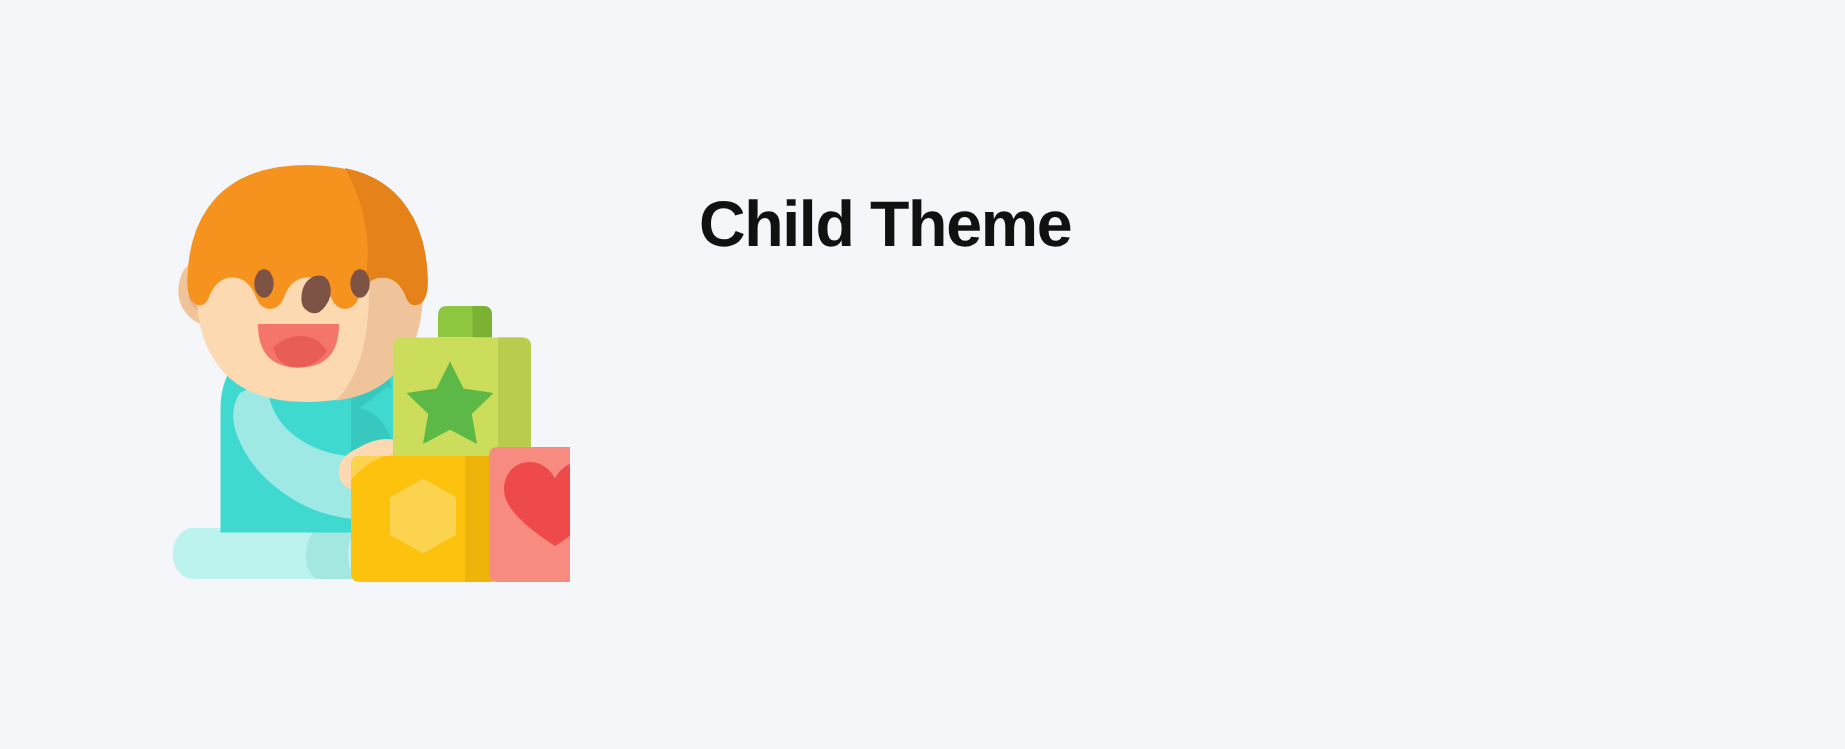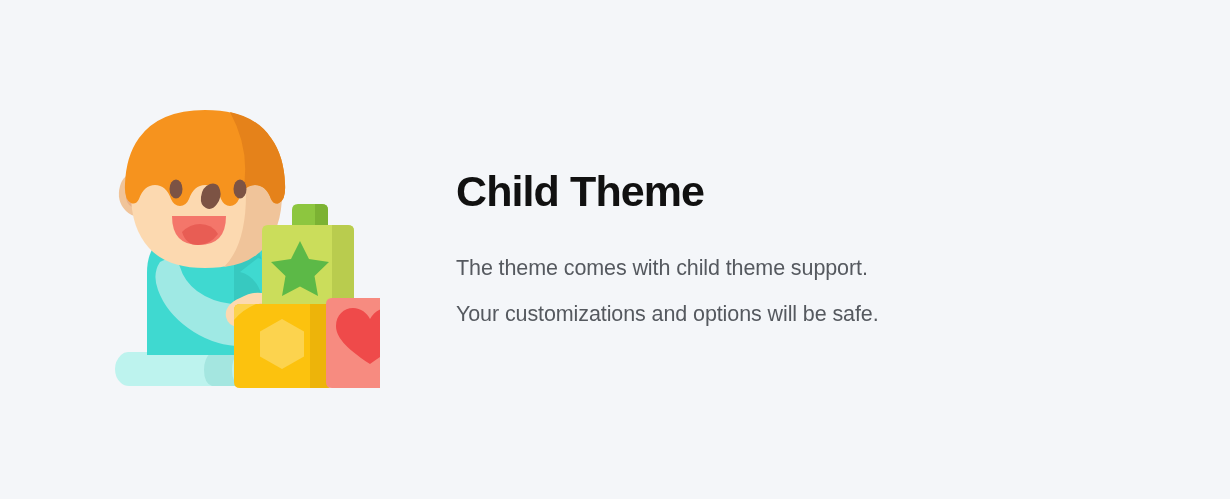--- a/index.html
+++ b/index.html
@@ -34,24 +34,23 @@
   }
   .illustration-svg {
     display: block;
     width: 270px;
     height: 280px;
   }
 
   
   .text-block {
     position: absolute;
-    left: 456px;
+    left: 466px;
     top: 128px;
     width: 640px;
-    margin-top: 41px;
   }
 
   .feature-title {
     margin: 0;
     font-family: "Liberation Sans", sans-serif;
     font-size: 43px;
     line-height: 1.06;
     font-weight: 700;
     letter-spacing: -0.9px;
     color: #111111;
@@ -282,19 +281,15 @@
                  c 9 0 17 7 17 18
                  c 0 10 -8 21 -34 38 Z" fill="#ef4a4a"></path>
       </g>
 
     </svg>
   </div>
 
   <div class="text-block">
     <h2 class="feature-title">Child Theme</h2>
 
-    <p class="feature-desc">
-      <span class="desc-line">The theme comes with child theme support.</span>
-      <span class="desc-line">Your customizations and options will be safe.</span>
-    </p>
   </div>
 
 </div>
 
 </body></html>

